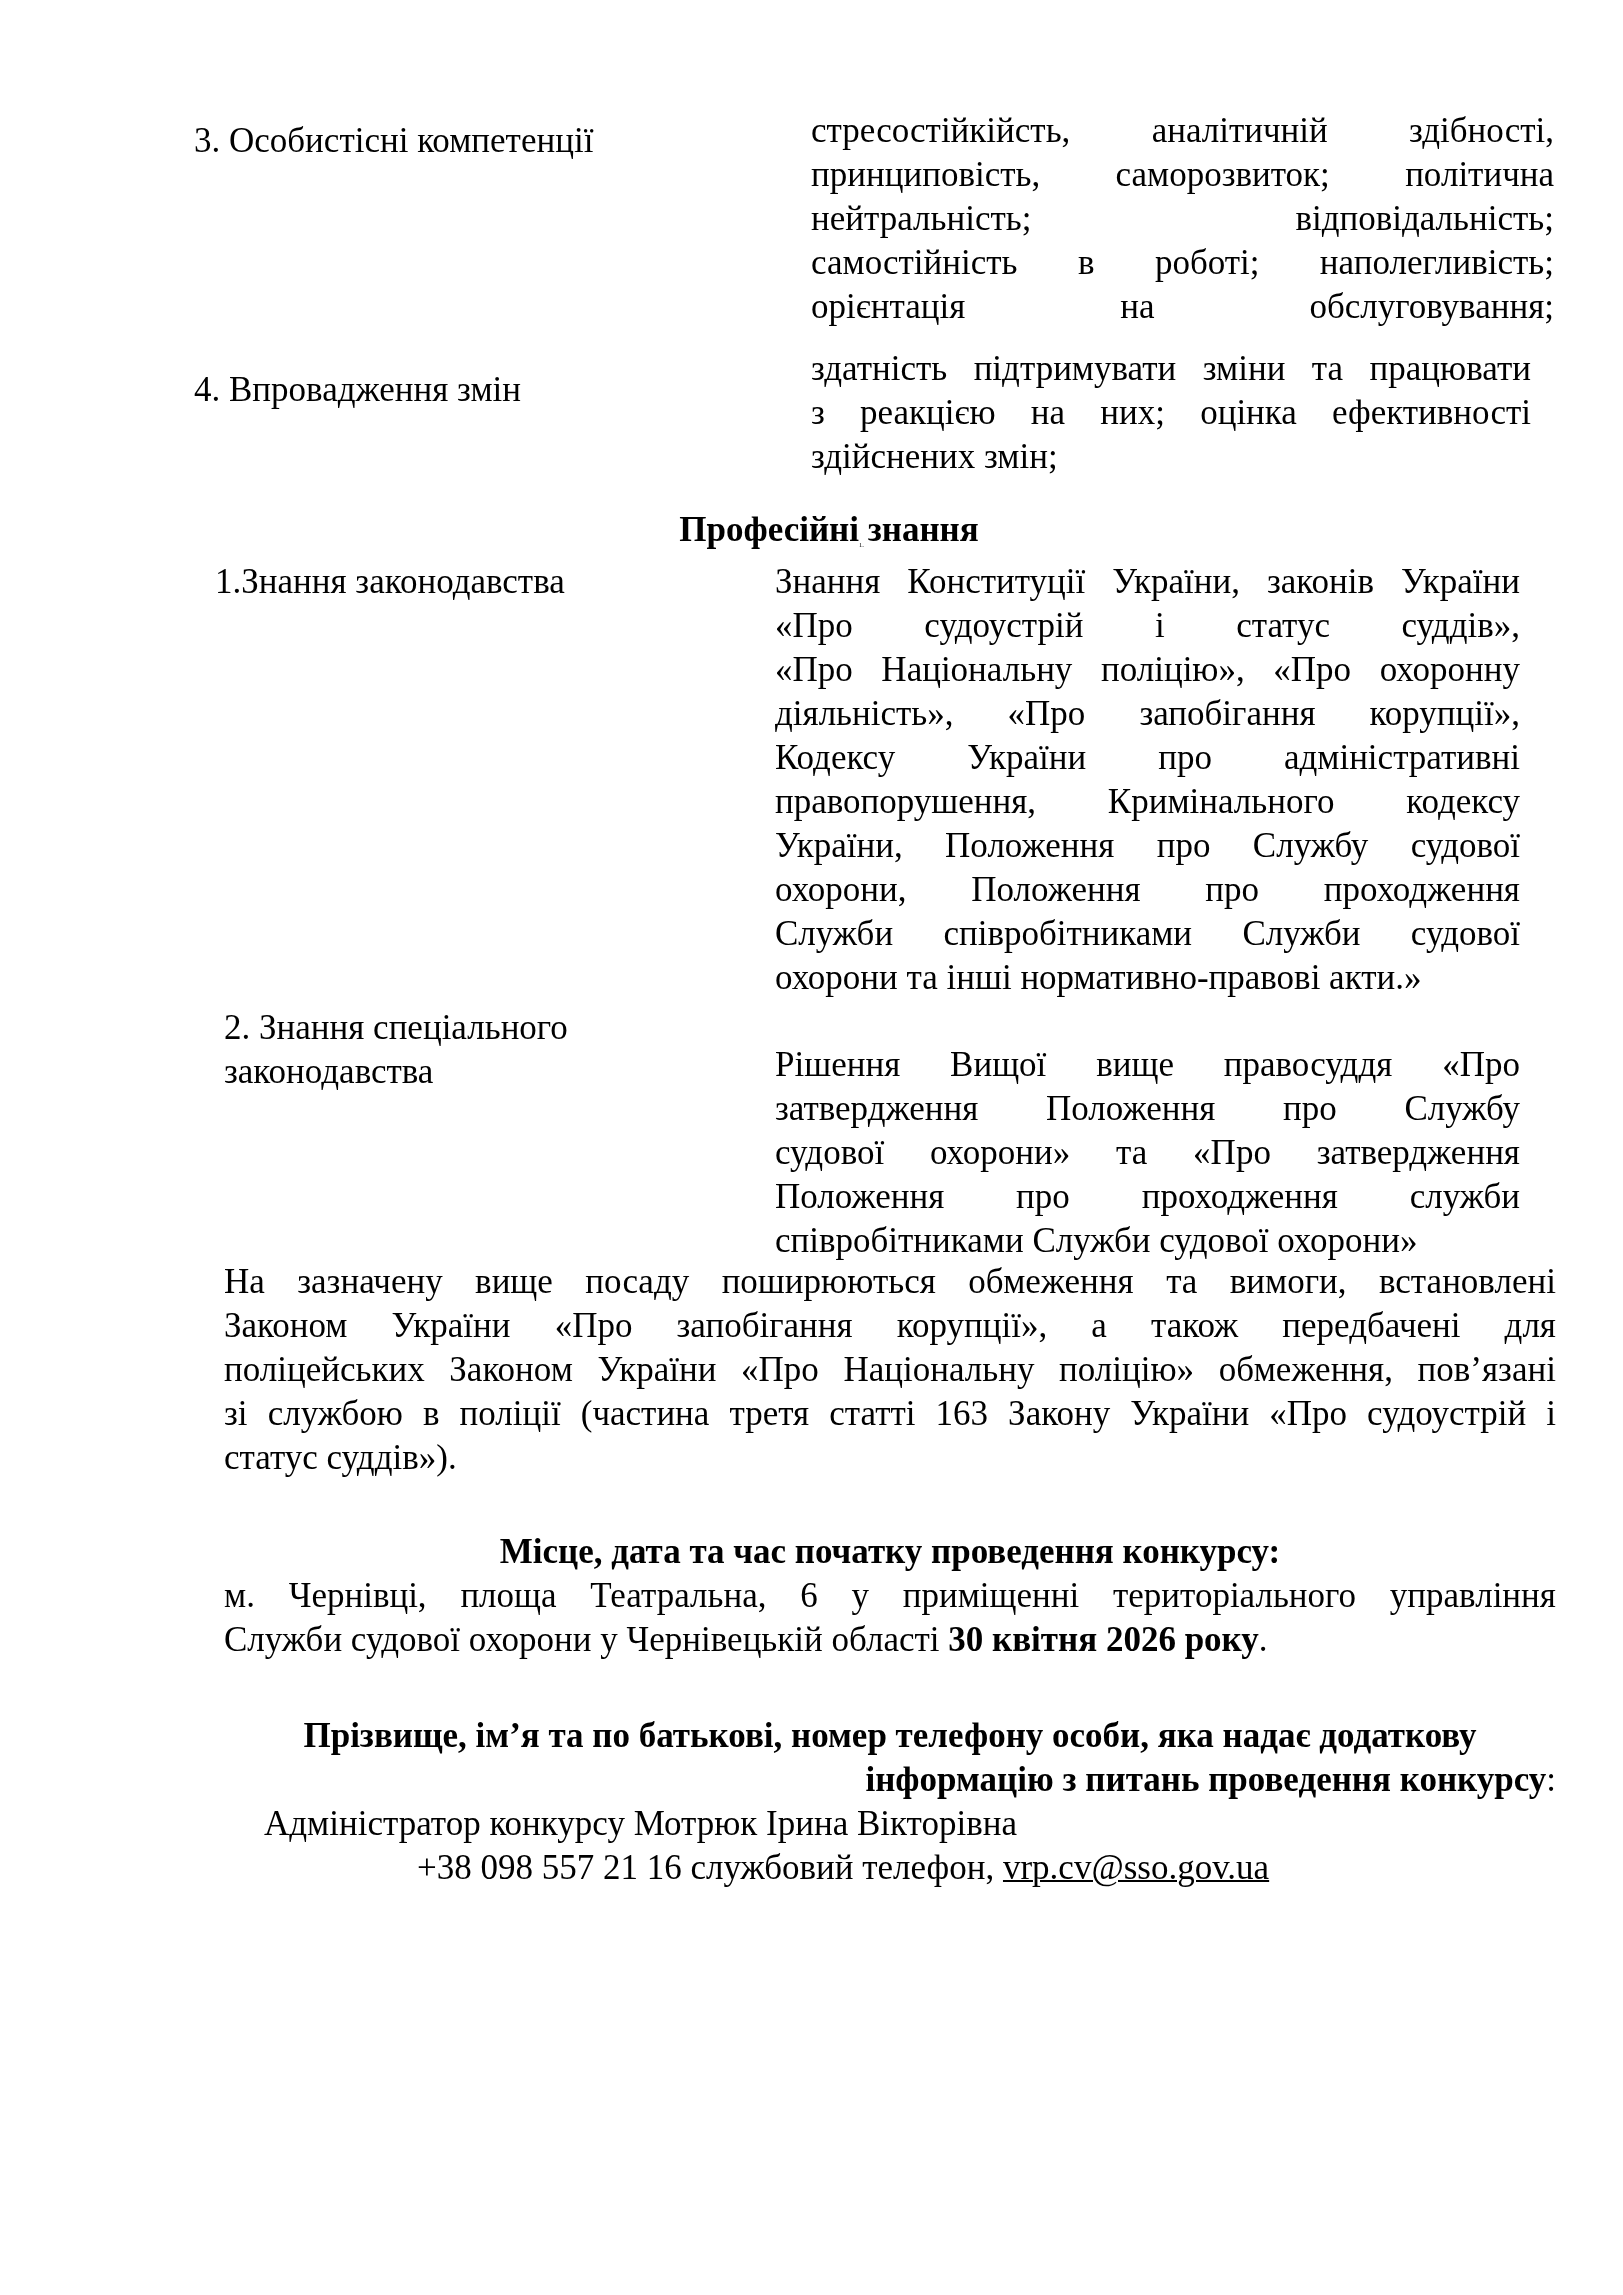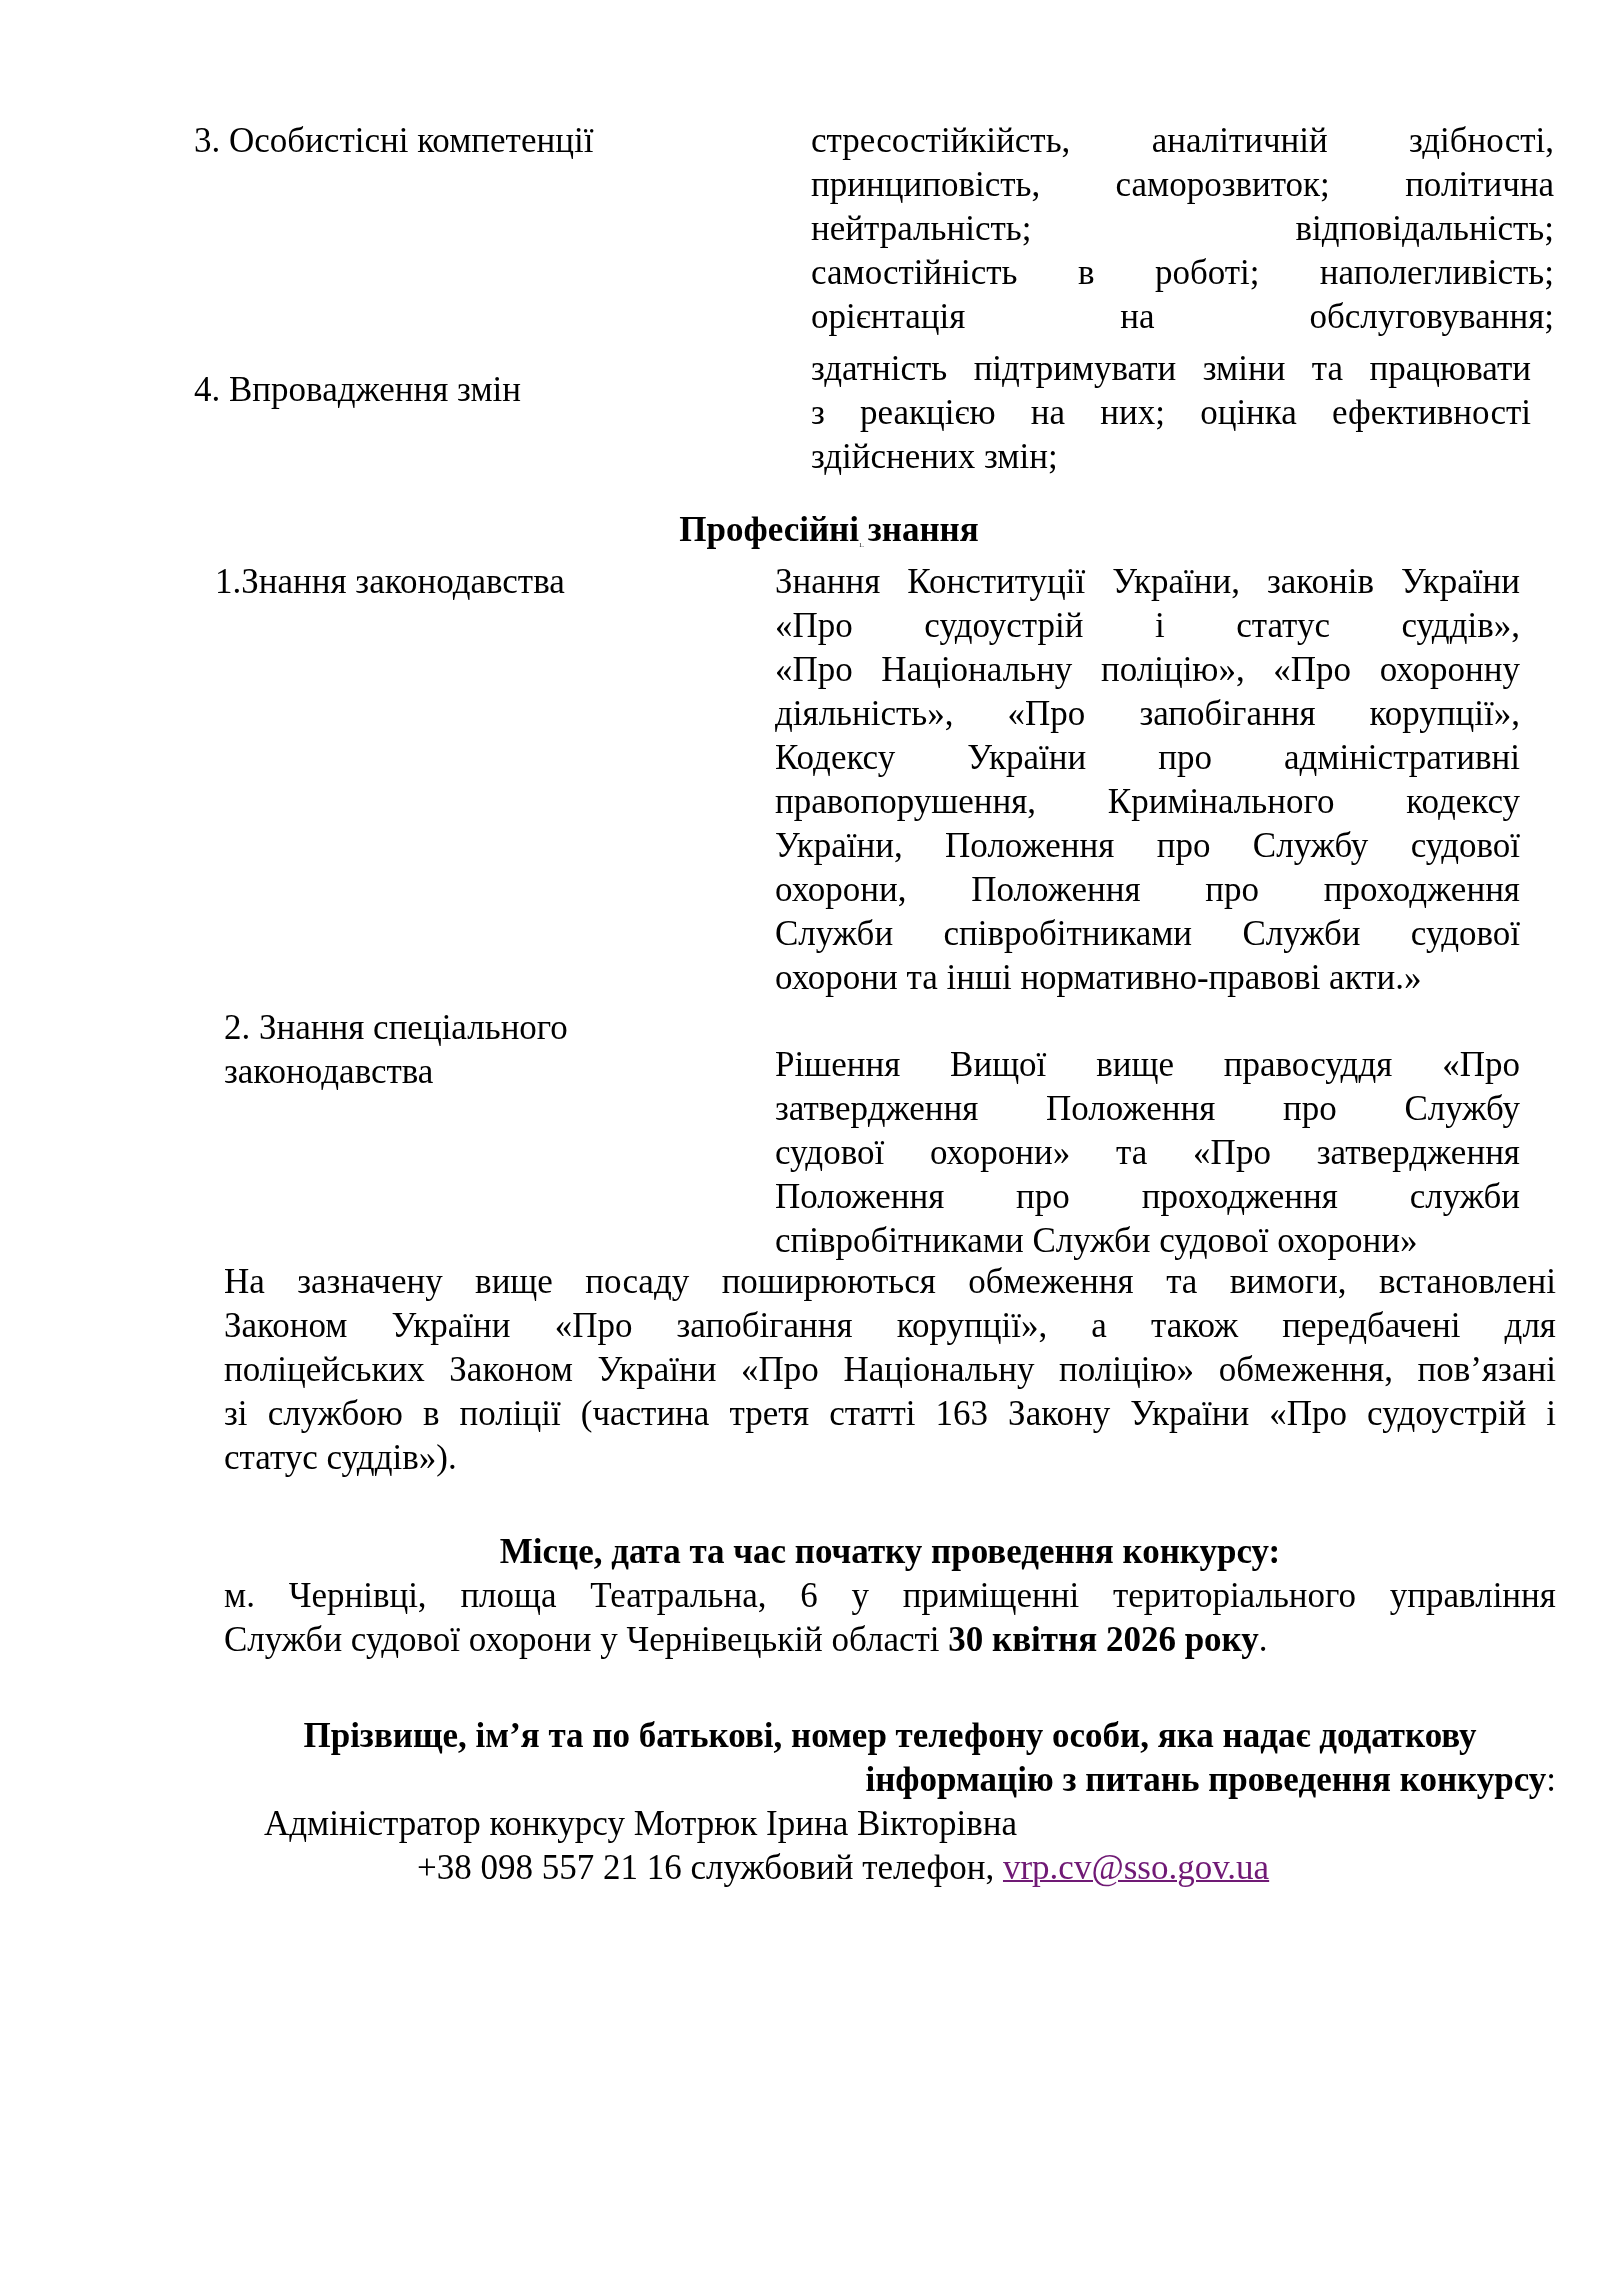--- a/index.html
+++ b/index.html
@@ -8,21 +8,21 @@
   .abs { position:absolute; line-height:44px; white-space:nowrap; }
   .bold { font-weight:bold; }
   a.email { color:#1a1ad8; text-decoration:underline; text-decoration-thickness:2px; }
   .ln { display:block; }
   .ln-just { display:flex; justify-content:space-between; white-space:nowrap; }
 </style>
 </head>
 <body>
 
 <div class="abs" style="left:194px; top:119px;">3. Особистісні компетенції</div>
-<div style="position:absolute; left:811px; top:119px; width:743px; line-height:44px;font-family:Liberation Serif, serif;">
+<div style="position:absolute; left:811px; top:109px; width:743px; line-height:44px;font-family:Liberation Serif, serif;">
   <div class="ln-just">
       <span>стресостійкійсть,</span>
       <span>аналітичній</span>
       <span>здібності,</span>
     </div>
   <div class="ln-just">
       <span>принциповість,</span>
       <span>саморозвиток;</span>
       <span>політична</span>
     </div>
@@ -225,14 +225,14 @@
       <span>приміщенні</span>
       <span>територіального</span>
       <span>управління</span>
     </div>
   <div class="ln" style="white-space:nowrap;"><span>Служби судової охорони у Чернівецькій області </span><span class="bold">30 квітня 2026 року</span><span>.</span></div>
 </div>
 
 <div class="abs bold" style="left:224px; width:1332px; top:1714px; text-align:center;">Прізвище, ім’я та по батькові, номер телефону особи, яка надає додаткову</div>
 <div class="abs" style="left:224px; width:1332px; top:1758px; text-align:right;"><span class="bold">інформацію з питань проведення конкурсу</span><span>:</span></div>
 <div class="abs" style="left:264px; top:1802px;">Адміністратор конкурсу Мотрюк Ірина Вікторівна</div>
-<div class="abs" style="left:417px; top:1846px;"><span>+38 098 557 21 16 службовий телефон, </span><a class="email" href="mailto:vrp.cv@sso.gov.ua" style="color: #701a75;">vrp.cv@sso.gov.ua</a></div>
+<div class="abs" style="left:417px; top:1846px;"><span>+38 098 557 21 16 службовий телефон, </span><a class="email" href="mailto:vrp.cv@sso.gov.ua" style="color: #000000;">vrp.cv@sso.gov.ua</a></div>
 
 
 </body></html>

